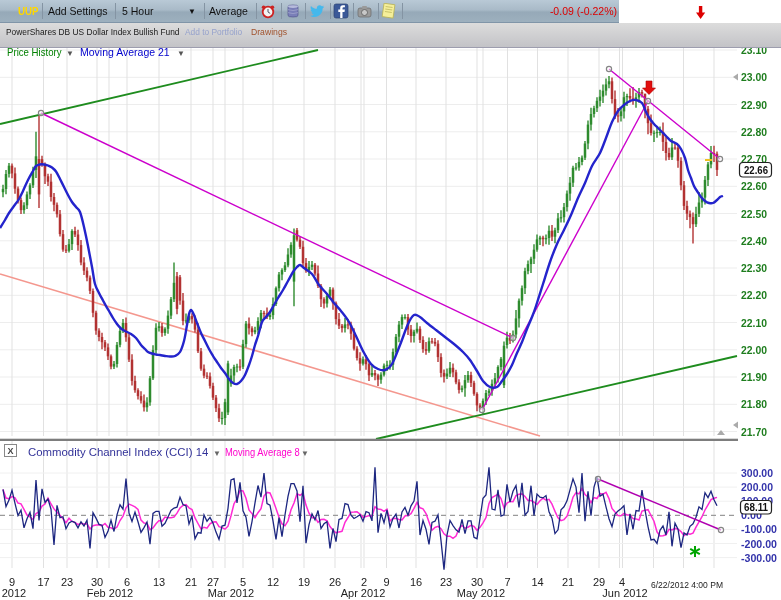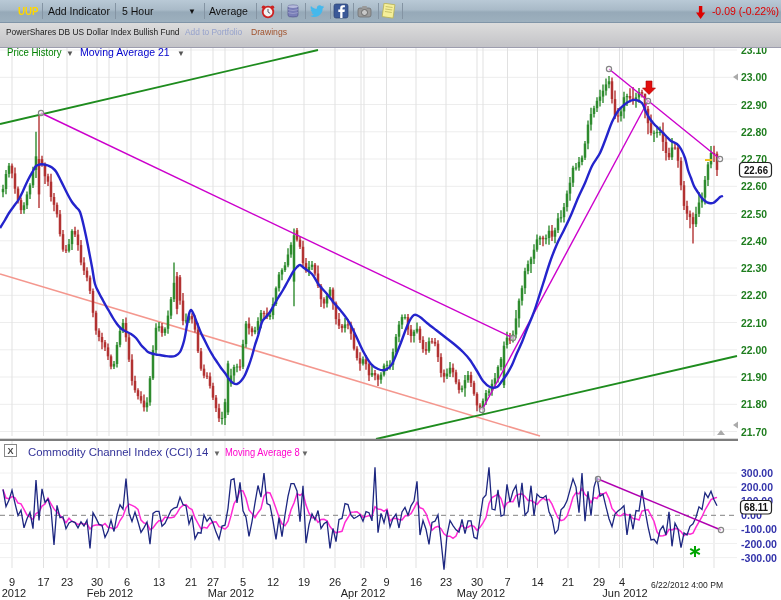--- a/index.html
+++ b/index.html
@@ -1,16 +1,16 @@
 <!DOCTYPE html>
 <html><head><meta charset="utf-8"><style>
 *{margin:0;padding:0;box-sizing:border-box}
 body{font-family:"Liberation Sans",sans-serif}
 #wrap{position:relative;width:781px;height:600px;background:#ffffff;overflow:hidden}
-.tb{position:absolute;left:0;top:0;width:781px;height:23px;background:linear-gradient(180deg,#b9c9d6 0%,#a9bac8 45%,#96a9b8 55%,#9db0be 100%);border-bottom:1px solid #8095a8}
+.tb{position:absolute;left:0;top:0;width:619px;height:23px;background:linear-gradient(180deg,#b9c9d6 0%,#a9bac8 45%,#96a9b8 55%,#9db0be 100%);border-bottom:1px solid #8095a8}
 .tb .it{position:absolute;top:5px;font-size:10.5px;color:#111;white-space:nowrap}
 .sep{position:absolute;top:3px;width:1px;height:16px;background:#8494a3}
 .b2{position:absolute;left:0;top:23px;width:781px;height:25px;background:linear-gradient(180deg,#dcdcdc,#c3c3c7);border-bottom:1px solid #9d9dae}
 .b2 span{position:absolute;top:4px;font-size:9px;transform:scaleX(0.93);transform-origin:0 0;white-space:nowrap}
 </style></head><body>
 <div id="wrap">
 <svg width="781" height="600" viewBox="0 0 781 600" style="position:absolute;left:0;top:0">
 <line x1="0" y1="431.5" x2="737" y2="431.5" stroke="#ededed" stroke-width="1"></line>
 <line x1="0" y1="404.3" x2="737" y2="404.3" stroke="#ededed" stroke-width="1"></line>
 <line x1="0" y1="377.0" x2="737" y2="377.0" stroke="#ededed" stroke-width="1"></line>
@@ -650,21 +650,21 @@
 <text x="110" y="597" text-anchor="middle" font-family="Liberation Sans" font-size="11" fill="#222222">Feb 2012</text>
 <text x="231" y="597" text-anchor="middle" font-family="Liberation Sans" font-size="11" fill="#222222">Mar 2012</text>
 <text x="363" y="597" text-anchor="middle" font-family="Liberation Sans" font-size="11" fill="#222222">Apr 2012</text>
 <text x="481" y="597" text-anchor="middle" font-family="Liberation Sans" font-size="11" fill="#222222">May 2012</text>
 <text x="625" y="597" text-anchor="middle" font-family="Liberation Sans" font-size="11" fill="#222222">Jun 2012</text>
 <text x="651" y="588" font-family="Liberation Sans" font-size="9.5" fill="#222222" textLength="72" lengthAdjust="spacingAndGlyphs">6/22/2012 4:00 PM</text>
 </svg>
 <div class="tb">
  <span class="it" style="left:18px;color:#ffd700;font-weight:bold;font-size:11px;top:5px;transform:scaleX(0.88);transform-origin:0 0">UUP</span>
  <div class="sep" style="left:42px"></div>
- <span class="it" style="left:48px">Add Indicator</span>
+ <span class="it" style="left:48px">Add Settings</span>
  <div class="sep" style="left:115px"></div>
  <span class="it" style="left:122px">5 Hour</span>
  <span class="it" style="left:188px;font-size:8px;top:7px;color:#111">▼</span>
  <div class="sep" style="left:204px"></div>
  <span class="it" style="left:209px">Average</span>
  <div class="sep" style="left:256px"></div>
  <div class="sep" style="left:281px"></div>
  <div class="sep" style="left:305px"></div>
  <div class="sep" style="left:330px"></div>
  <div class="sep" style="left:353px"></div>

